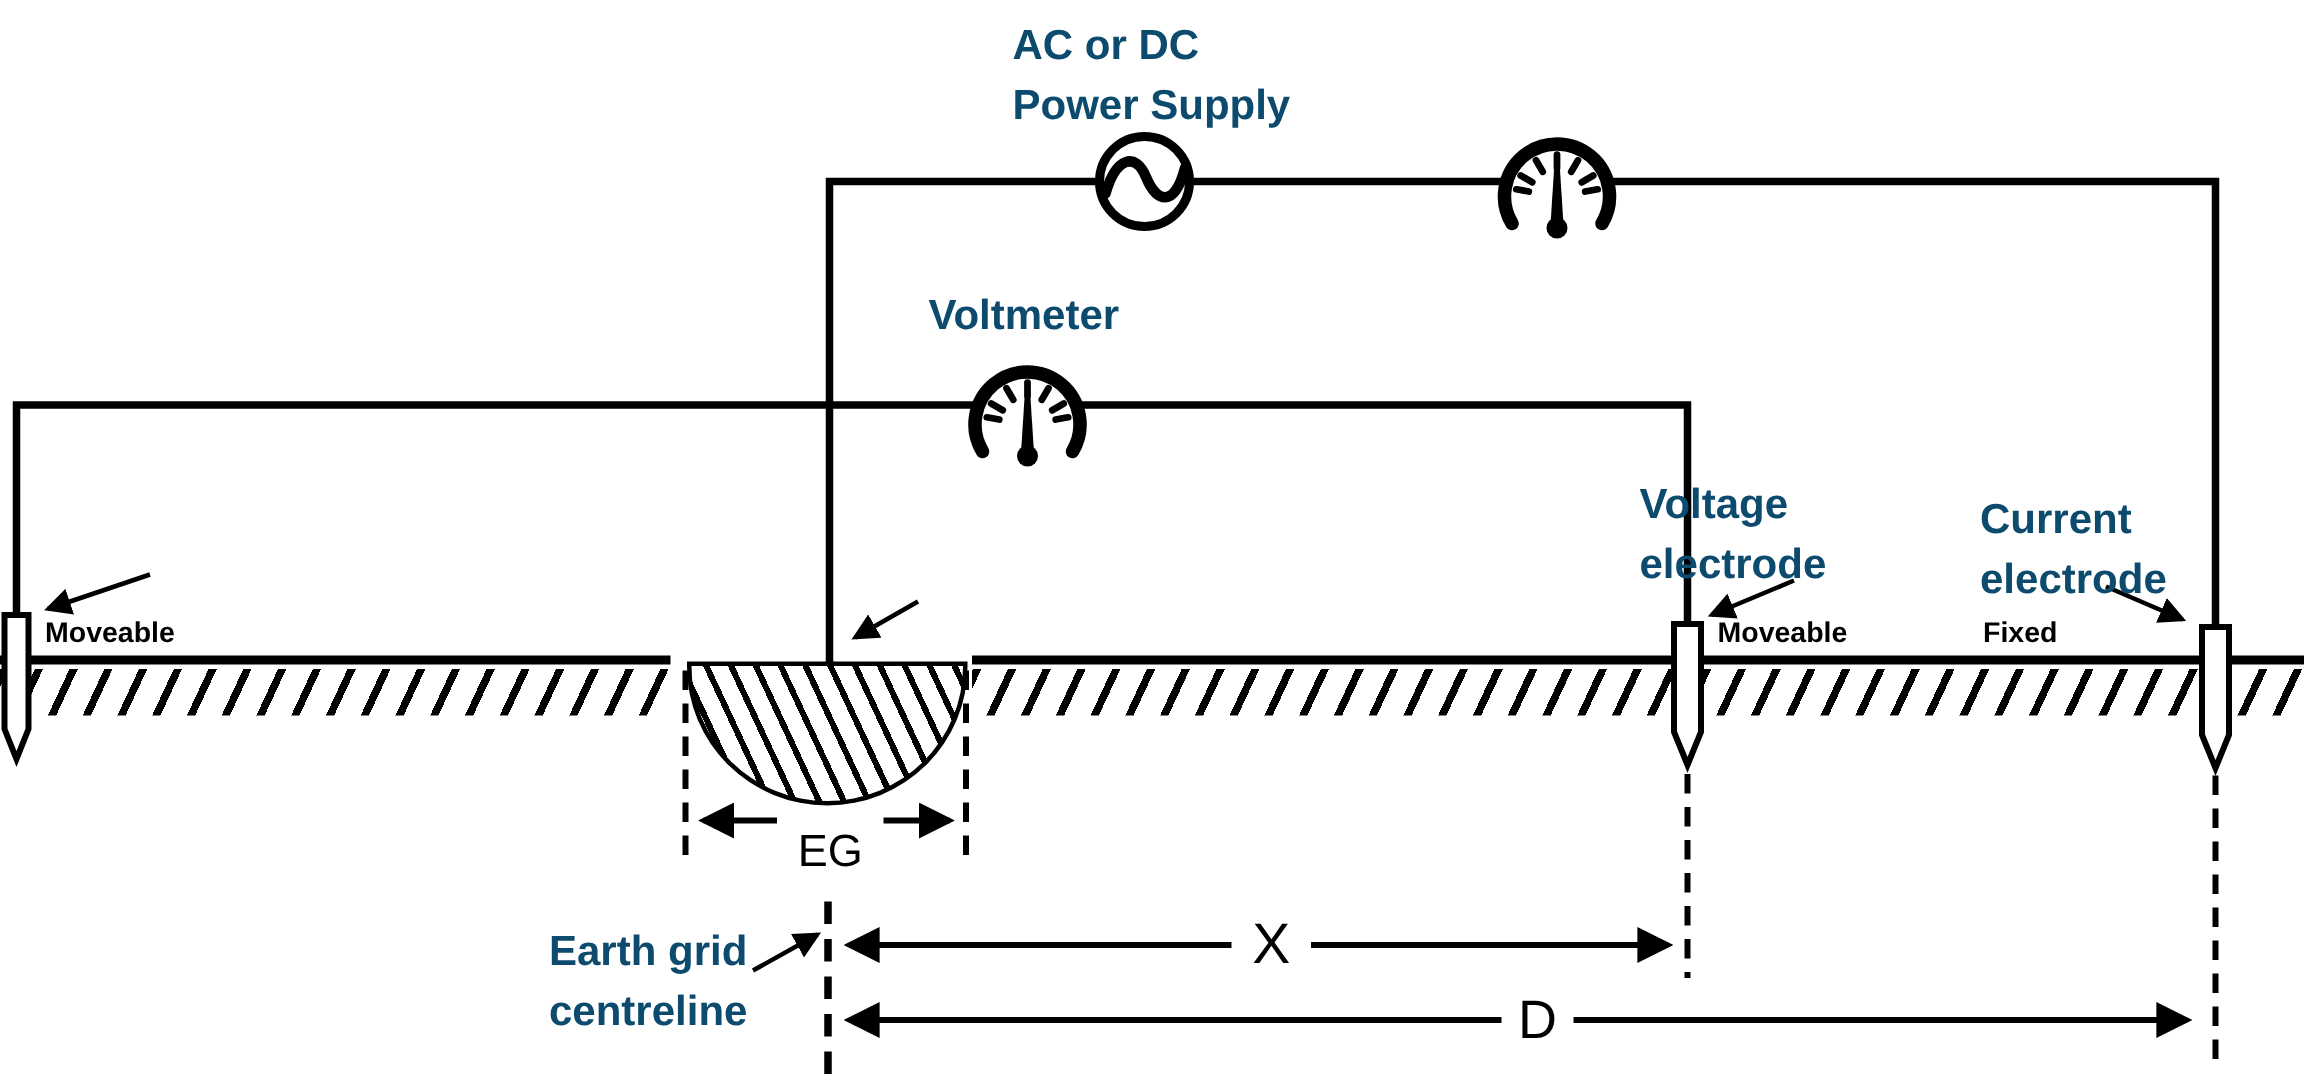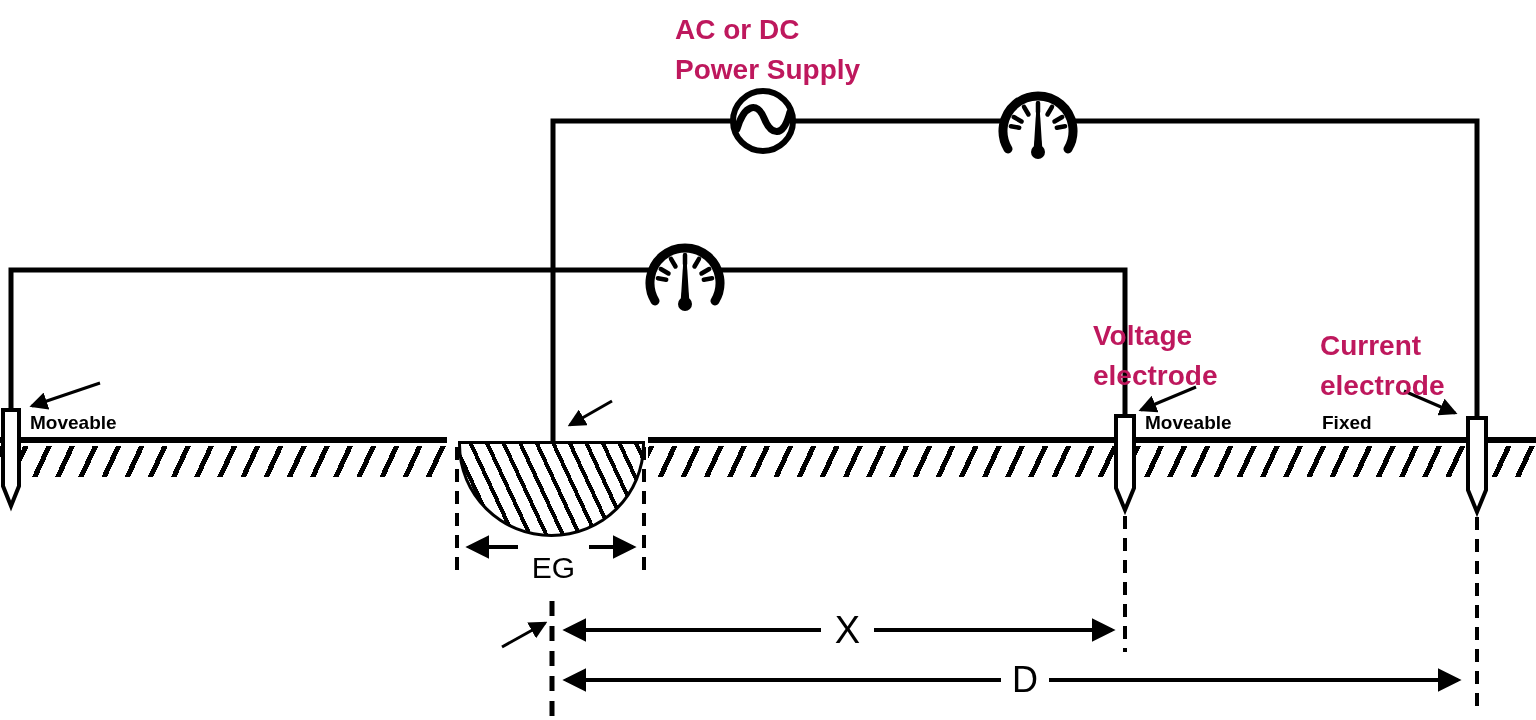--- a/index.html
+++ b/index.html
@@ -2,21 +2,21 @@
 <html><head>
 <meta charset="utf-8">
 <style>
   html,body{margin:0;padding:0;background:#fff;}
   .canvas{
     position:relative; width:1536px; height:720px; background:#ffffff;
     font-family:"Liberation Sans","DejaVu Sans",sans-serif; color:#000; overflow:hidden;
   }
   .abs{position:absolute;}
   .label{
-    white-space:pre-line; font-weight:700; font-size:28px; line-height:40px; color:#be185d;
+    white-space:pre-line; font-weight:700; font-size:28px; line-height:40px; color:#0c4a6e;
   }
   .small-label{font-weight:700; font-size:19px; line-height:20px; color:#000; white-space:nowrap;}
   
   .hatch-band{
     left:0; top:446px; width:1536px; height:31px;
     background:repeating-linear-gradient(115deg,#000 0 5px,transparent 5px 21px);
   }
   .ground-line{left:0; top:437px; width:1536px; height:6px; background:#000;}
   
   .hemi-box{left:447px; top:432px; width:201px; height:101px; background:#fff;}
@@ -101,30 +101,33 @@
       <line x1="100" y1="383" x2="32" y2="406" marker-end="url(#arrow)"></line>
       <line x1="612" y1="401" x2="570" y2="425" marker-end="url(#arrow)"></line>
       <line x1="1196" y1="387" x2="1141" y2="410" marker-end="url(#arrow)"></line>
       <line x1="1404" y1="391" x2="1455" y2="413" marker-end="url(#arrow)"></line>
       <line x1="502" y1="647" x2="545" y2="623" marker-end="url(#arrow)"></line>
     </g>
   </svg>
 
   <div class="abs label" style="left:675px; top:10px;">AC or DC
 Power Supply</div>
+  <div class="abs label" style="left:619px; top:190px;">Voltmeter</div>
 
   <div class="abs small-label" style="left:30px; top:413px;">Moveable</div>
 
 
   <div class="abs label" style="left:1081px; top:316px;margin-left:12px;">Voltage
 electrode</div>
   <div class="abs small-label" style="left:1145px; top:413px;">Moveable</div>
 
   <div class="abs label" style="left:1320px; top:326px;">Current
 electrode</div>
   <div class="abs small-label" style="left:1322px; top:413px;">Fixed</div>
 
+  <div class="abs label" style="left:366px; top:614px;">Earth grid
+centreline</div>
 
   <div class="abs dim-box eg-box">EG</div>
   <div class="abs dim-box x-box">X</div>
   <div class="abs dim-box d-box">D</div>
 
 </div>
 
 </body></html>

